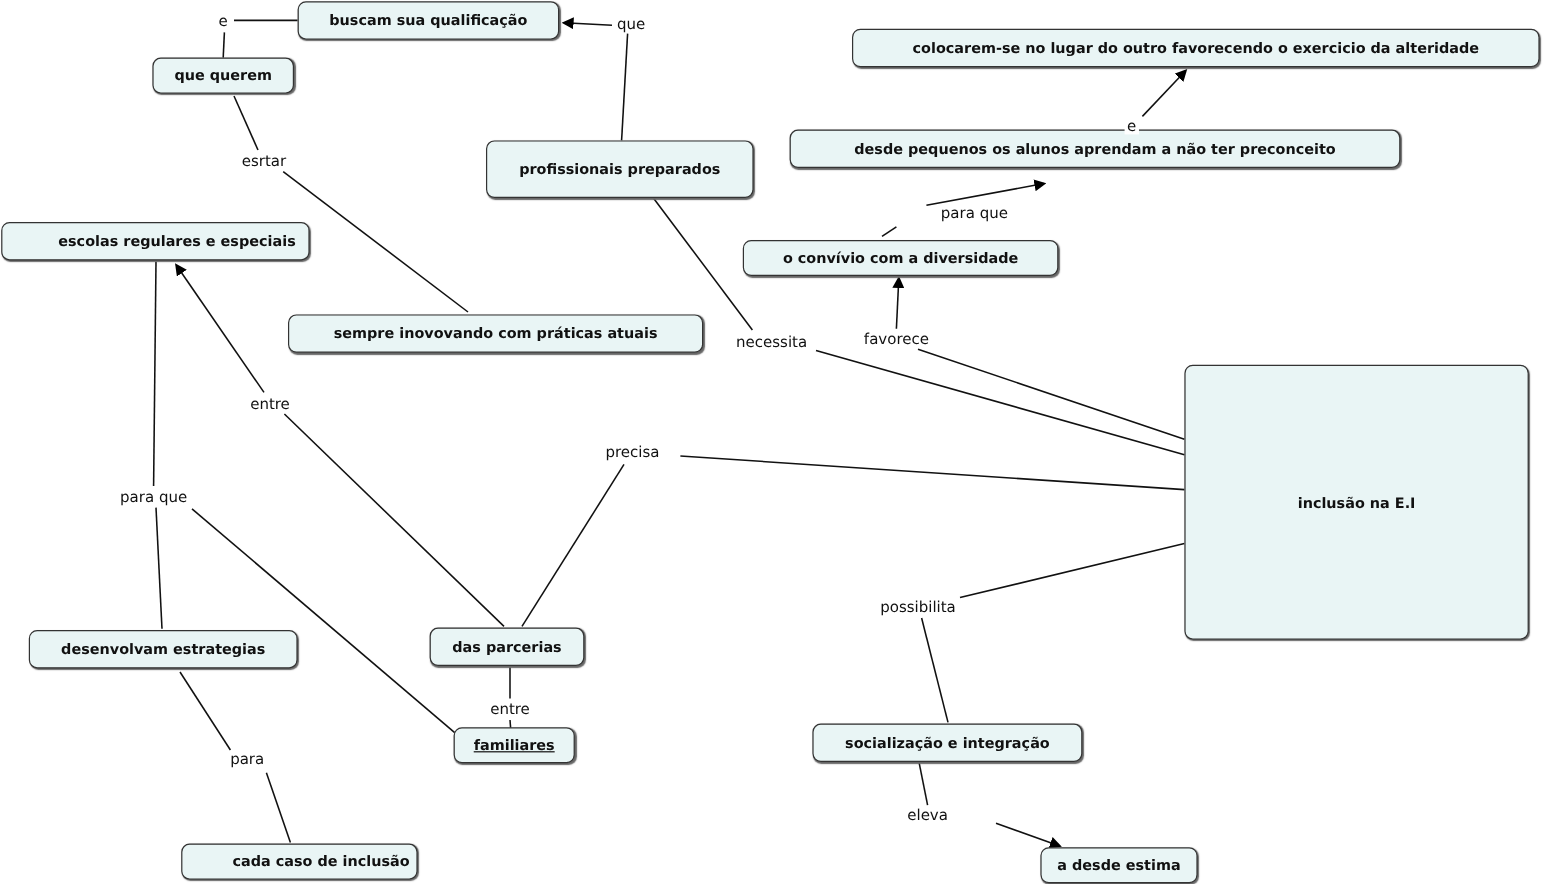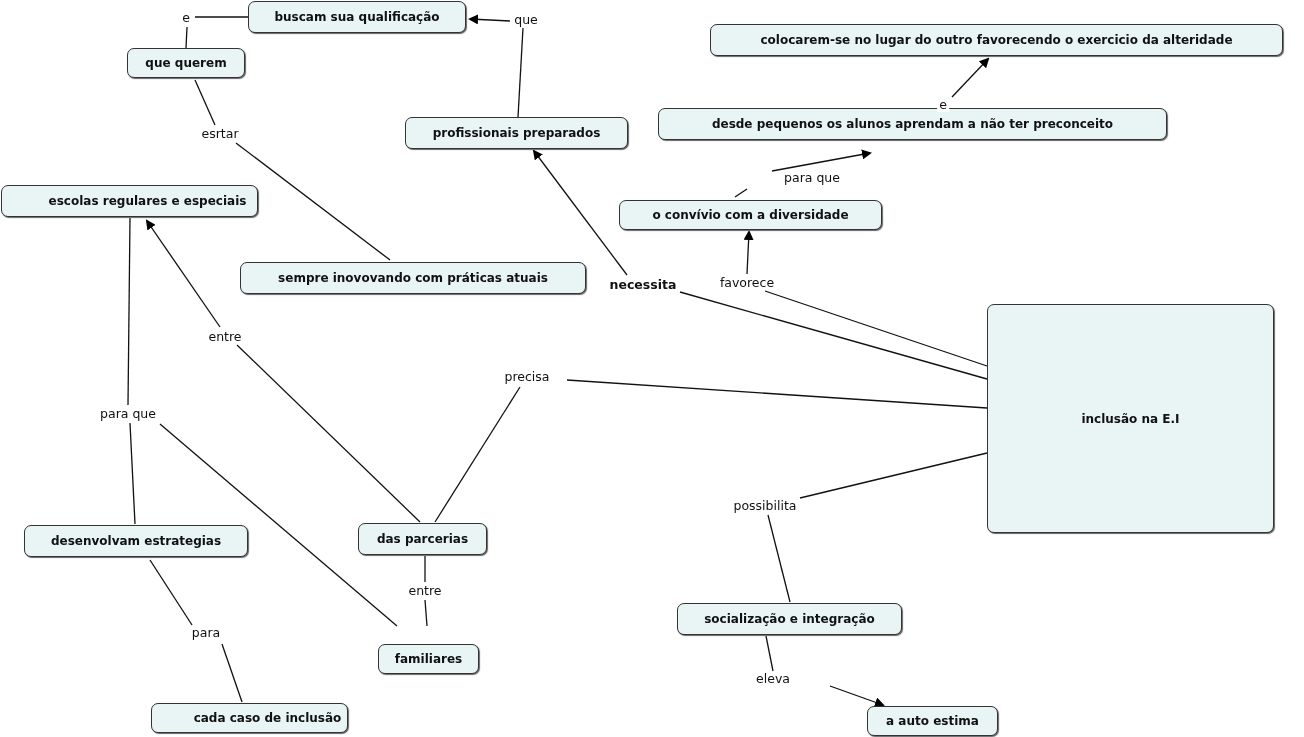--- a/index.html
+++ b/index.html
@@ -69,40 +69,40 @@
     <line x1="987" y1="453" x2="800" y2="498"></line>
     <line x1="768" y1="515" x2="790" y2="602"></line>
 
     <line x1="766" y1="636" x2="773" y2="671"></line>
     <line x1="830" y1="686" x2="883" y2="705" marker-end="url(#arr)"></line>
   </g>
 </svg>
 
 <div class="node" style="left:248px;top:1px;width:218px;height:32px;">buscam sua qualificação</div>
 <div class="node" style="left:127px;top:48px;width:118px;height:30px;">que querem</div>
-<div class="node" style="left:405px;top:117px;width:223px;height:32px;">profissionais preparados</div>
+<div class="node" style="left:405px;top:117px;width:223px;height:48px;">profissionais preparados</div>
 <div class="node" style="left:710px;top:24px;width:573px;height:32px;">colocarem-se no lugar do outro favorecendo o exercicio da alteridade</div>
 <div class="node" style="left:658px;top:108px;width:509px;height:32px;">desde pequenos  os alunos aprendam a não ter preconceito</div>
 <div class="node" style="left:619px;top:200px;width:263px;height:30px;">o convívio com a diversidade</div>
 <div class="node" style="left:1px;top:185px;width:257px;height:32px;padding-left:36px;">escolas regulares e especiais</div>
 <div class="node" style="left:240px;top:262px;width:346px;height:32px;">sempre inovovando com práticas atuais</div>
 <div class="node" style="left:987px;top:304px;width:287px;height:229px;">inclusão na E.I</div>
 <div class="node" style="left:24px;top:525px;width:224px;height:32px;">desenvolvam estrategias</div>
 <div class="node" style="left:358px;top:523px;width:129px;height:32px;">das parcerias</div>
-<div class="node" style="left:378px;top:644px;width:101px;height:30px;">familiares</div>
+<div class="node" style="left:378px;top:606px;width:101px;height:30px;text-decoration:underline;">familiares</div>
 <div class="node" style="left:151px;top:703px;width:197px;height:30px;padding-left:36px;">cada caso de inclusão</div>
 <div class="node" style="left:677px;top:603px;width:225px;height:32px;">socialização e integração</div>
-<div class="node" style="left:867px;top:706px;width:131px;height:30px;">a auto estima</div>
+<div class="node" style="left:867px;top:706px;width:131px;height:30px;">a desde estima</div>
 
 <span class="link" style="left:186px;top:18px;">e</span>
 <span class="link" style="left:526px;top:20px;">que</span>
 <span class="link" style="left:220px;top:134px;">esrtar</span>
 <span class="link" style="left:943px;top:105px;">e</span>
 <span class="link" style="left:812px;top:178px;">para que</span>
-<span class="link" style="left:643px;top:285px;font-weight:bold;">necessita</span>
+<span class="link" style="left:643px;top:285px;">necessita</span>
 <span class="link" style="left:747px;top:283px;text-align:right;">favorece</span>
 <span class="link" style="left:225px;top:337px;">entre</span>
 <span class="link" style="left:527px;top:377px;">precisa</span>
 <span class="link" style="left:128px;top:414px;">para que</span>
 <span class="link" style="left:425px;top:591px;">entre</span>
 <span class="link" style="left:206px;top:633px;">para</span>
 <span class="link" style="left:765px;top:506px;">possibilita</span>
 <span class="link" style="left:773px;top:679px;">eleva</span>
 
 </body></html>

